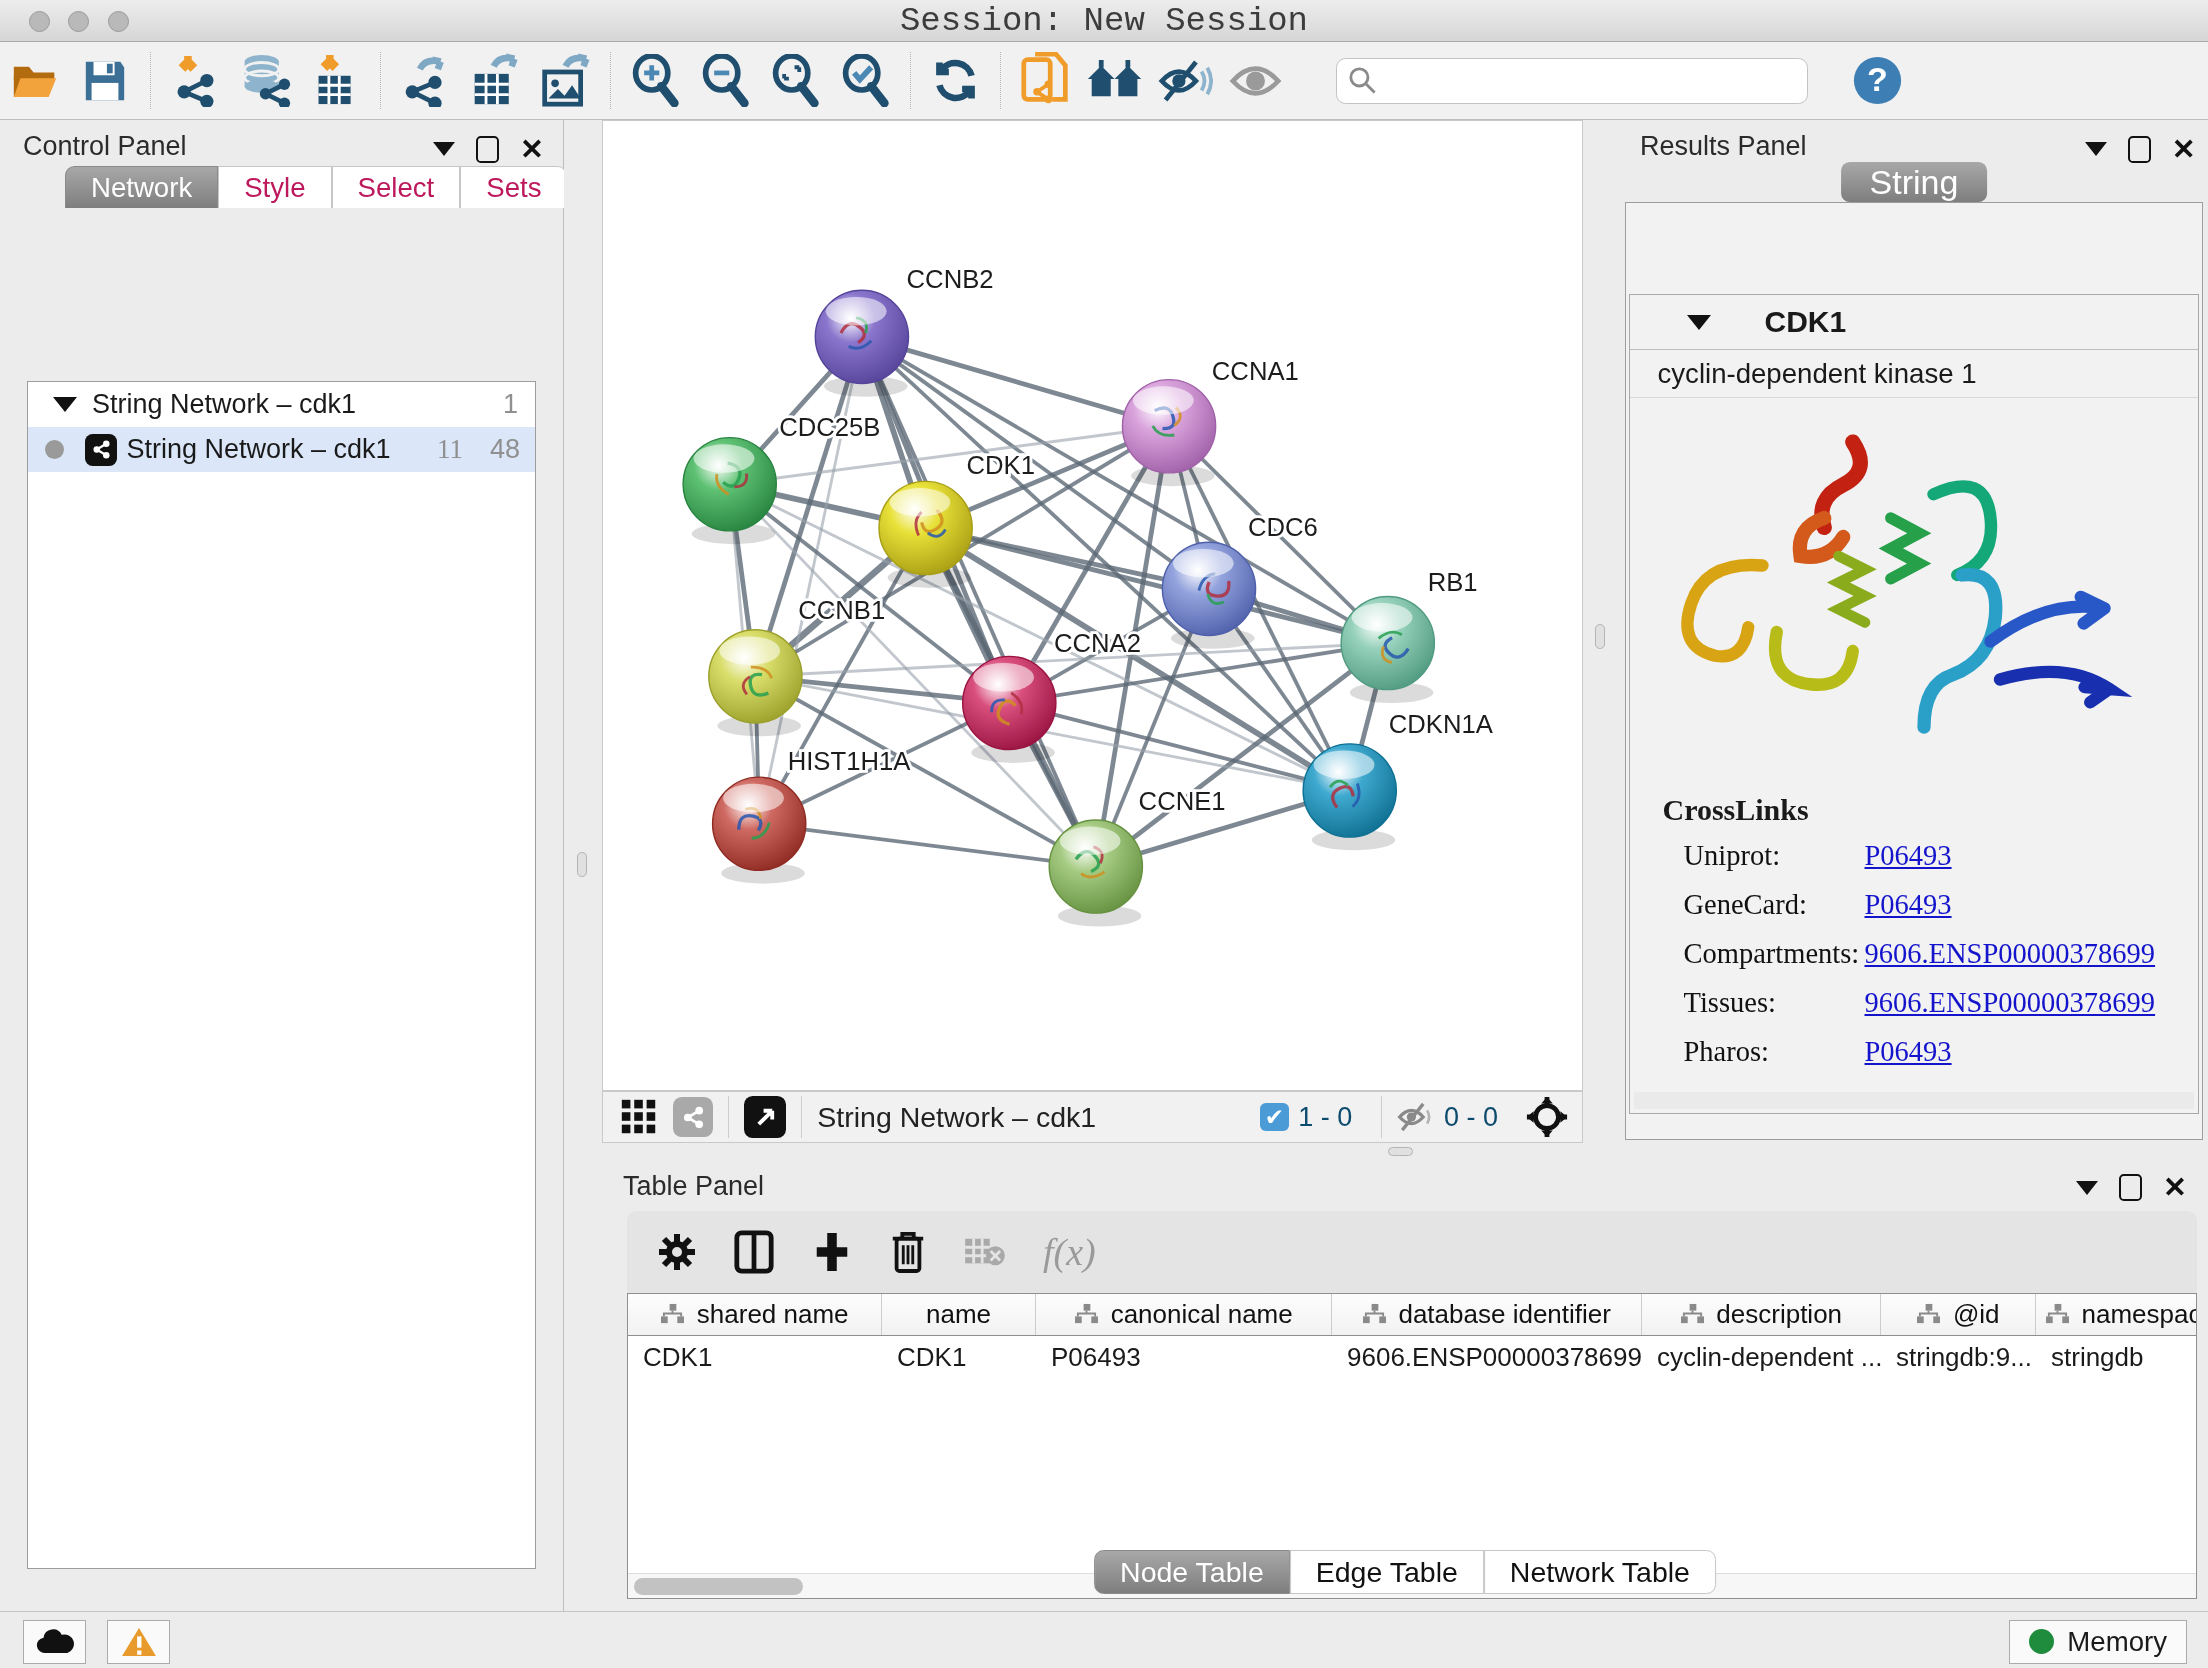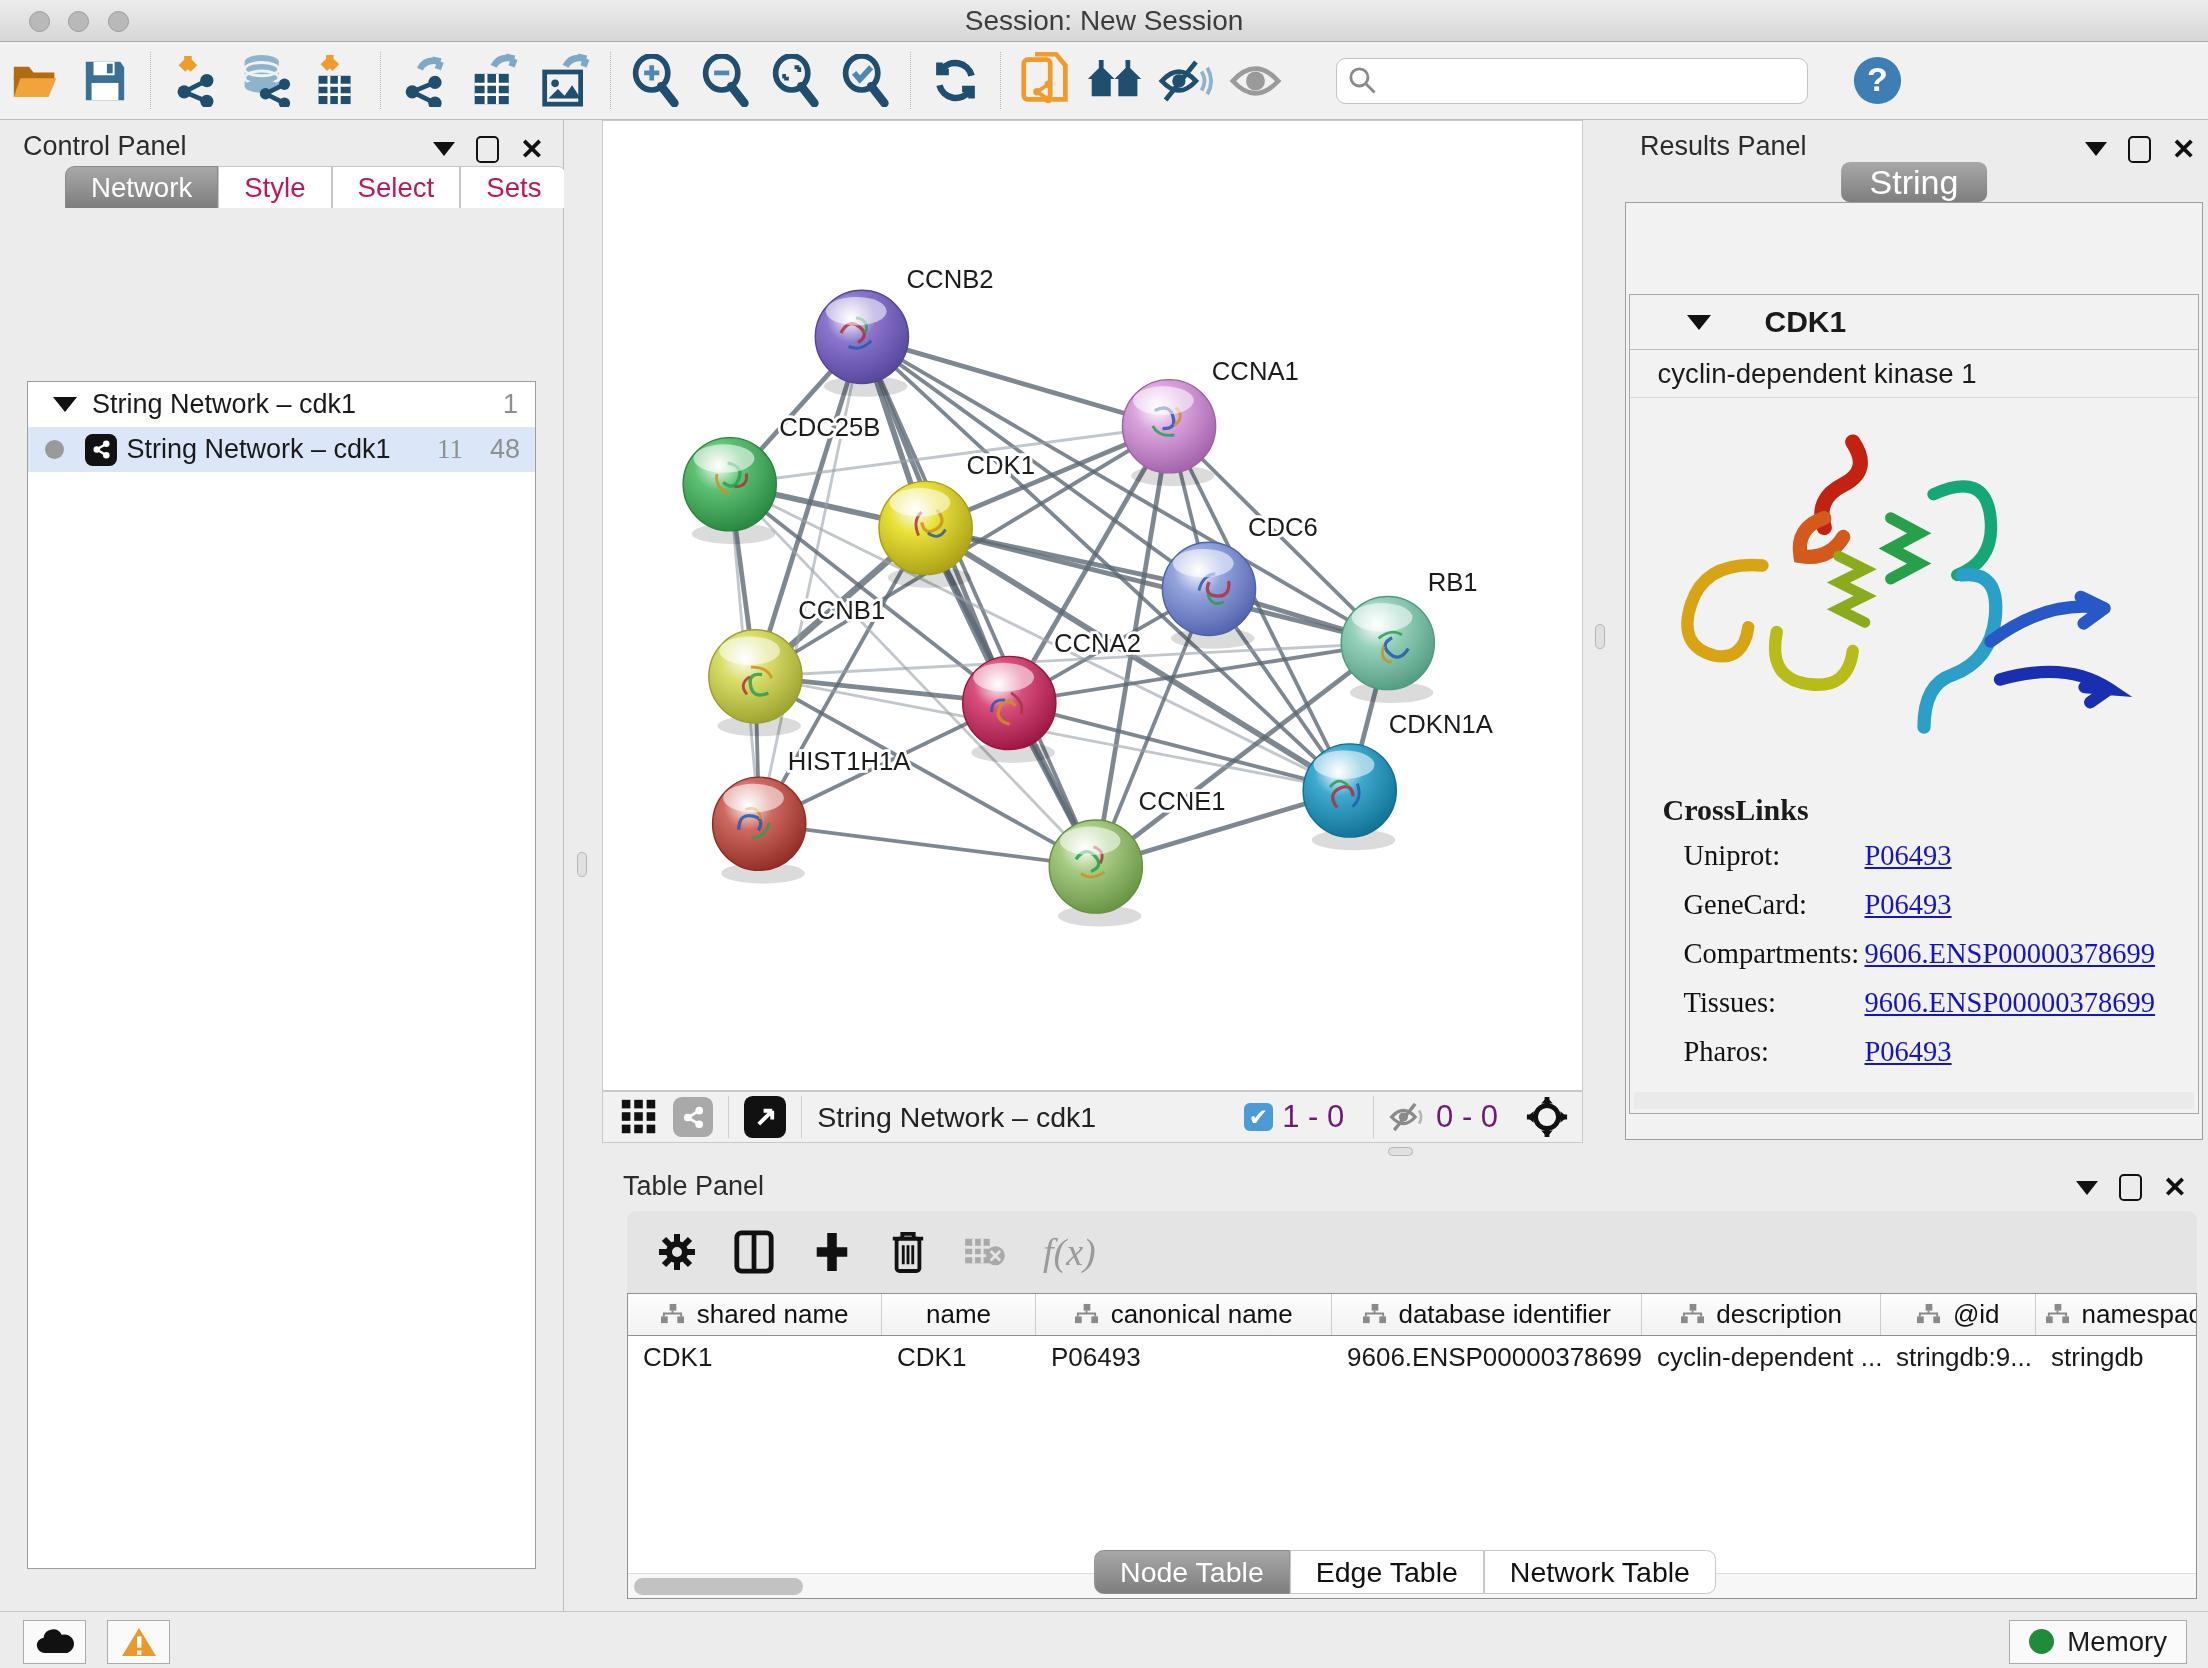--- a/index.html
+++ b/index.html
@@ -3,21 +3,21 @@
 <meta charset="utf-8">
 <style>
   * { margin:0; padding:0; box-sizing:border-box; }
   html,body { width:2208px; height:1668px; overflow:hidden;
     font-family:"Liberation Sans", sans-serif; background:#ececec; color:#1a1a1a; }
 
   
   .titlebar { position:absolute; left:0; top:0; width:2208px; height:42px;
     background:linear-gradient(#ededed,#d6d6d6); border-bottom:1px solid #a9a9a9;
     display:flex; align-items:center; justify-content:center; }
-  .titlebar .title { font-size:28px; color:#3c3c3c; }
+  .titlebar .title { font-size:34px; color:#3c3c3c;font-family:Liberation Mono, monospace; }
   .tl-dot { position:absolute; top:10.5px; width:21px; height:21px; border-radius:50%;
     background:#b9b9b9; border:1px solid #9a9a9a; }
 
   
   .toolbar { position:absolute; left:0; top:42px; width:2208px; height:78px;
     background:#f1f1f1; border-bottom:1px solid #bdbdbd;
     display:flex; align-items:center; }
   .tb-btn { width:70px; height:63px; display:flex; align-items:center; justify-content:center; }
   .tb-sep { width:0; height:57px; border-left:1.9px dotted #b4b4b4; margin:0 9.5px; }
   .searchbox { width:472px; height:46px; background:#fff; border:1.9px solid #c3c3c3;
@@ -58,21 +58,21 @@
   .grip-v { width:9.5px; height:25px; border:1.9px solid #b4b4b4; border-radius:4.8px; background:#e0e0e0; }
   .grip-h { width:25px; height:9.5px; border:1.9px solid #b4b4b4; border-radius:4.8px; background:#e0e0e0; }
 
   
   .net-canvas { position:absolute; left:602px; top:120px; width:981px; height:971px;
     background:#fff; border:1px solid #c9c9c9; }
   .net-toolbar { position:absolute; left:602px; top:1091px; width:981px; height:52px;
     background:#f1f1f1; border:1px solid #c9c9c9; display:flex; align-items:center; }
   .nt-sep { width:0; height:42px; border-left:1px solid #cdcdcd; margin:0 15px; }
   .nt-title { font-size:28.5px; color:#222; }
-  .nt-count { font-size:31px; color:#701a75; margin:0 13.3px 0 9.5px; }
+  .nt-count { font-size:27px; color:#0c4a6e; margin:0 13.3px 0 9.5px; }
   .nt-check { width:28.5px; height:28.5px; background:#4b9cd6; border-radius:5.7px; color:#fff;
     font-size:23px; display:flex; align-items:center; justify-content:center; }
   text.node-label { font-size:27px; fill:#1c1c1c; paint-order:stroke; stroke:#ffffff; stroke-width:6px; font-family:"Liberation Sans",sans-serif; }
 
   
   .results-panel { position:absolute; left:1619px; top:120px; width:590px; height:1029px; background:#ececec; }
   .string-tab { position:absolute; left:50%; transform:translateX(-50%); top:42px;
     height:40px; padding:0 28.5px; background:linear-gradient(#a8a8a8,#7e7e7e);
     border-radius:8.6px; color:#fff; font-size:34px; display:flex; align-items:center; }
   .rp-outer { position:absolute; left:5.7px; right:5.7px; top:82px; bottom:9.5px;

